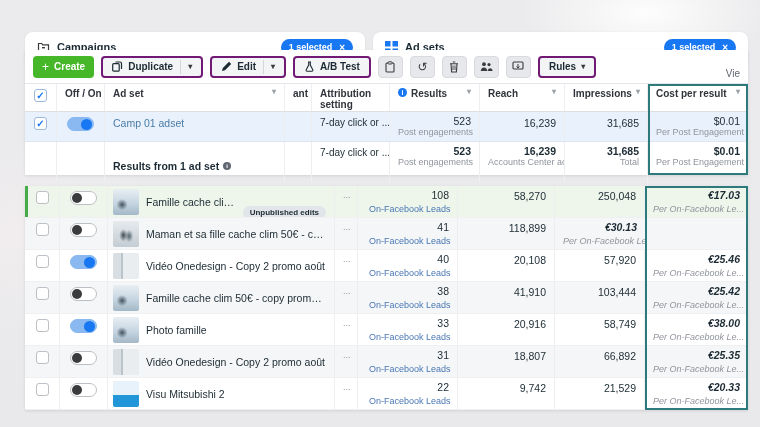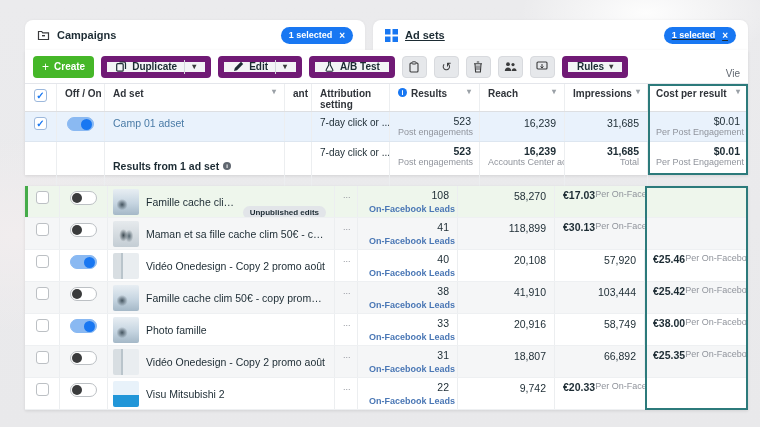--- a/index.html
+++ b/index.html
@@ -7,36 +7,36 @@
   body {
     font-family:"Liberation Sans", sans-serif;
     position:relative;
     background:
       radial-gradient(180px 80px at 85% 3%, #fdfdfd 0%, rgba(253,253,253,0) 70%),
       radial-gradient(220px 140px at 2% 55%, #f1edee 0%, rgba(241,237,238,0) 70%),
       linear-gradient(#ebebed, #e9e9eb);
     color:#1c2b33;
   }
   
-  .tabs-row { position:absolute; top:20px; left:25px; width:723px; height:30px; display:flex; gap:8px; }
+  .tabs-row { position:absolute; top:32px; left:25px; width:723px; height:30px; display:flex; gap:8px; }
   .tab { background:#fff; border-radius:8px 8px 0 0; display:flex; align-items:center; padding:0 12px; box-shadow:0 0 3px rgba(0,0,0,.05); }
   .tab-campaigns { width:340px; }
   .tab-adsets { flex:1;text-decoration:underline; }
   .tab-label { font-size:11px; font-weight:bold; margin-left:7px; }
   .sel-badge { margin-left:auto; background:#1877f2; color:#fff; border-radius:10px; height:17px; display:flex; align-items:center; padding:0 8px; font-size:9px; font-weight:bold; gap:7px; }
   .sel-badge .x { font-size:10px; cursor:pointer; }
   
   .main-card { position:absolute; top:50px; left:25px; width:723px; height:125px; background:#fff; box-shadow:0 1px 3px rgba(0,0,0,.10); }
   .ads-card  { position:absolute; top:186px; left:25px; width:723px; height:224px; background:#fff; box-shadow:0 1px 3px rgba(0,0,0,.10); }
   
   .toolbar { height:34px; display:flex; align-items:center; padding:0 8px; gap:7px; border-bottom:1px solid #e4e6eb; }
   .btn { height:22px; border-radius:4px; font-size:10px; display:inline-flex; align-items:center; gap:5px; padding:0 9px; cursor:pointer; font-weight:bold; border:none; font-family:inherit; }
   .btn-create { background:#45b728; color:#fff; }
   .btn-create .plus { font-size:12px; font-weight:normal; }
-  .btn-light { background:#f3f4f6; border:6px solid #701a75; color:#1c2b33; }
+  .btn-light { background:#f3f4f6; border:2px solid #701a75; color:#1c2b33; }
   .btn .caret { font-size:8px; color:#3a3b3c; }
   .split-div { width:1px; height:14px; background:#d3d6db; margin:0 2px; }
   .icon-btn { width:25px; height:22px; border-radius:4px; background:#e6e8eb; border:1px solid #d8dade; display:inline-flex; align-items:center; justify-content:center; cursor:pointer; color:#3a3b3c; font-size:12px; }
   .view-label { margin-left:auto; font-size:10px; color:#606770; align-self:flex-start; margin-top:18px; }
   svg.ic { display:block; }
   
   .t1-grid { display:grid; grid-template-columns:32px 48px 180px 27px 78px 90px 85px 83px 100px; }
   .t2-grid { display:grid; grid-template-columns:35px 48px 227px 23px 100px 97px 90px 103px; }
   .cell { border-right:1px solid #eceef0; padding:3px 8px; overflow:hidden; white-space:nowrap; }
   .cell:last-child { border-right:none; }
@@ -71,22 +71,22 @@
   .ad-row.alt { background:#f5f6f7; }
   .ad-row.unpub { background:#eef6ec; }
   .ad-row.unpub::before { content:''; position:absolute; left:0; top:0; bottom:0; width:3px; background:#45ab49; z-index:2; }
   .name-cell { display:flex; align-items:center; gap:7px; padding-left:5px; }
   .thumb { width:26px; height:26px; border-radius:2px; flex:0 0 auto; }
   .ad-name { font-size:10.5px; overflow:hidden; text-overflow:ellipsis; white-space:nowrap; }
   .unpub-badge { background:#e2e5e9; color:#1c2b33; font-size:8px; font-weight:bold; border-radius:9px; padding:2px 7px; flex:0 0 auto;margin-top:21px; }
   .attr-dots { font-size:9px; color:#90949c; padding-top:4px; }
   .res-cell { display:flex; flex-direction:column; justify-content:space-between; padding-bottom:3px; }
   .res-num { text-align:right; font-size:10.5px; }
-  .res-label { font-size:9px; color:#4a77b5; display:flex; align-items:flex-end; gap:3px;font-weight:bold; }
-  .cost-cell { display:flex; flex-direction:row; justify-content:space-between; padding-bottom:3px; }
+  .res-label { font-size:9px; color:#4a77b5; display:flex; align-items:flex-end; gap:3px; }
+  .cost-cell { display:flex; flex-direction:column; justify-content:space-between; padding-bottom:3px;font-style:italic; }
   .cost-num { text-align:right; font-size:10.5px; font-weight:bold; }
   .cost-label { text-align:right; font-size:9px; color:#90949c; }
   
   .th0, .th3, .th4 { background: radial-gradient(8px 8px at 35% 60%, #44545f 0%, rgba(68,84,95,0) 70%), linear-gradient(180deg,#e8eef3 0%, #c6d5e1 55%, #a4b8c7 100%); }
   .th1 { background: radial-gradient(6px 9px at 40% 55%, #3d4a52 0%, rgba(61,74,82,0) 70%), radial-gradient(6px 9px at 62% 58%, #55656f 0%, rgba(85,101,111,0) 70%), linear-gradient(180deg,#e6eaed 0%, #c4cdd4 100%); }
   .th2, .th5 { background: linear-gradient(90deg,#d8dee2 0 30%, #b9c4cb 30% 40%, #e9edf0 40% 100%), linear-gradient(180deg,#eef1f2,#cfd8dd); }
   .th6 { background: linear-gradient(180deg,#e8f2fa 0 55%, #2196d8 55% 100%), radial-gradient(10px 4px at 50% 80%, #ffffff88, transparent); }
 </style>
 </head>
 <body>
@@ -305,20 +305,21 @@
       <div class="res-num">108</div>
       <div class="res-label">
         <svg width="7" height="9" viewBox="0 0 7 9">
               <path d="M1 0.5v8" stroke="#1c2b33" stroke-width="1.2"></path>
               <path d="M1.8 0.8h4.5l-1.4 1.7 1.4 1.7H1.8z" fill="#1c2b33"></path>
             </svg>
         <span>On-Facebook Leads</span>
       </div>
     </div>
     <div class="cell num" style="padding-top:4px">58,270</div>
+    <div class="cell num" style="padding-top:4px">250,048</div>
     <div class="cell cost-cell">
       <div class="cost-num">€17.03</div>
       <div class="cost-label">Per On-Facebook Le...</div>
     </div>
   </div>
 
   <div class="t2-grid ad-row alt">
     <div class="cell">
           <div class="checkbox"></div>
         </div>
@@ -501,20 +502,21 @@
       <div class="res-num">22</div>
       <div class="res-label">
         <svg width="7" height="9" viewBox="0 0 7 9">
               <path d="M1 0.5v8" stroke="#1c2b33" stroke-width="1.2"></path>
               <path d="M1.8 0.8h4.5l-1.4 1.7 1.4 1.7H1.8z" fill="#1c2b33"></path>
             </svg>
         <span>On-Facebook Leads</span>
       </div>
     </div>
     <div class="cell num" style="padding-top:4px">9,742</div>
+    <div class="cell num" style="padding-top:4px">21,529</div>
     <div class="cell cost-cell">
       <div class="cost-num">€20.33</div>
       <div class="cost-label">Per On-Facebook Le...</div>
     </div>
   </div>
 </div>
   <div class="teal"></div>
 </div>
 
 </body></html>

